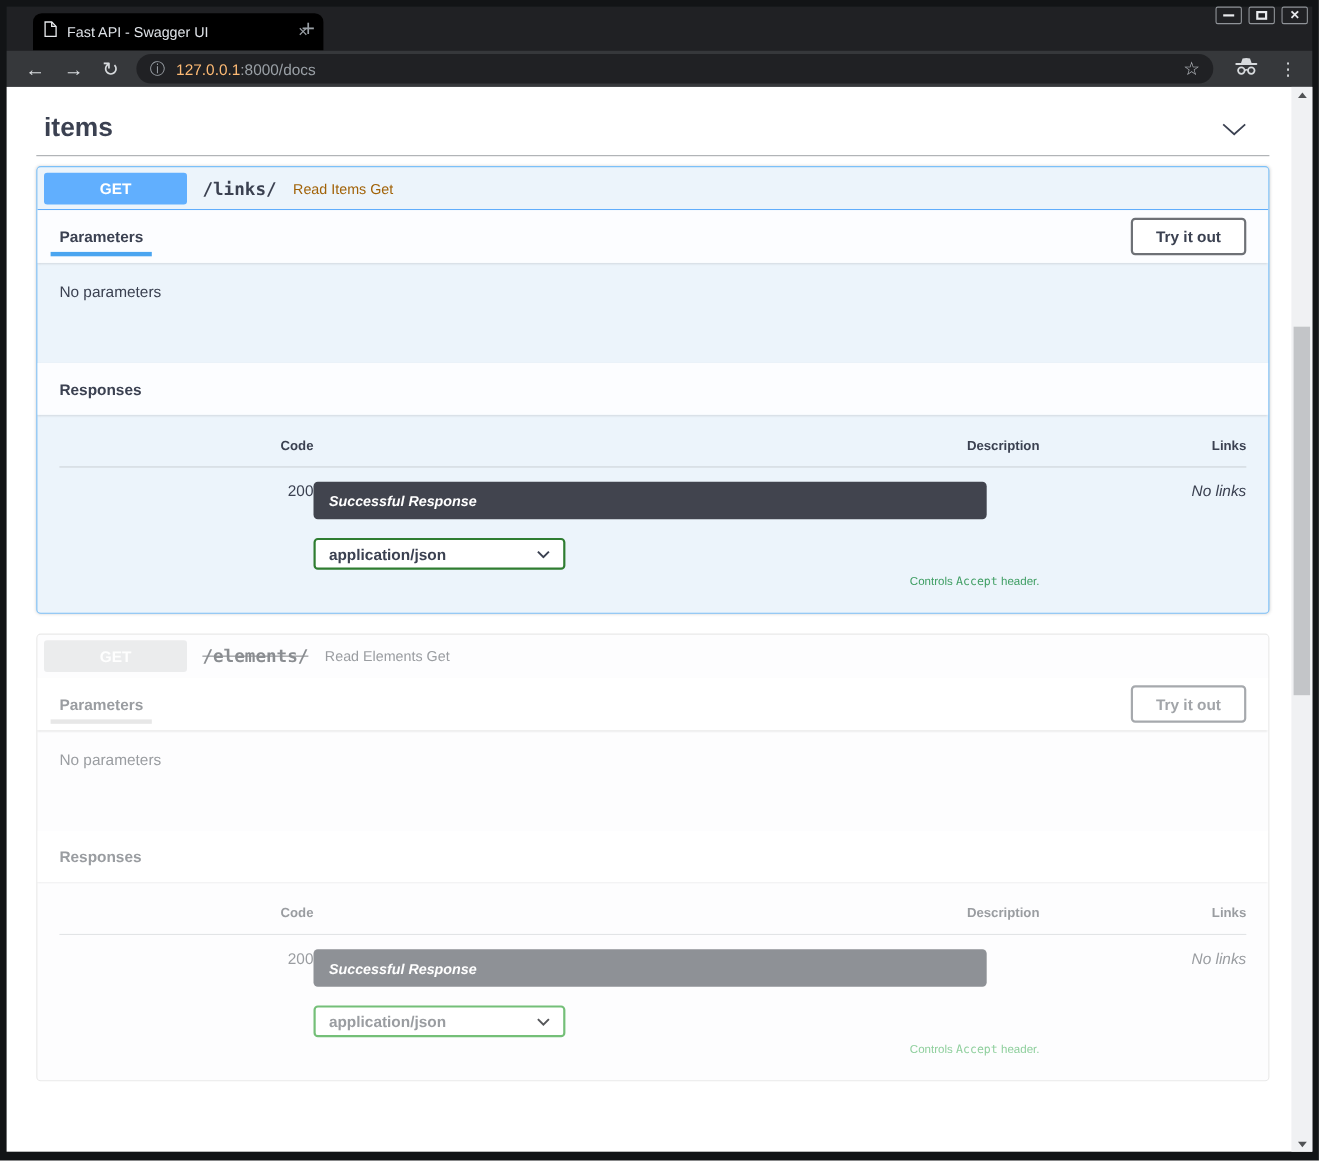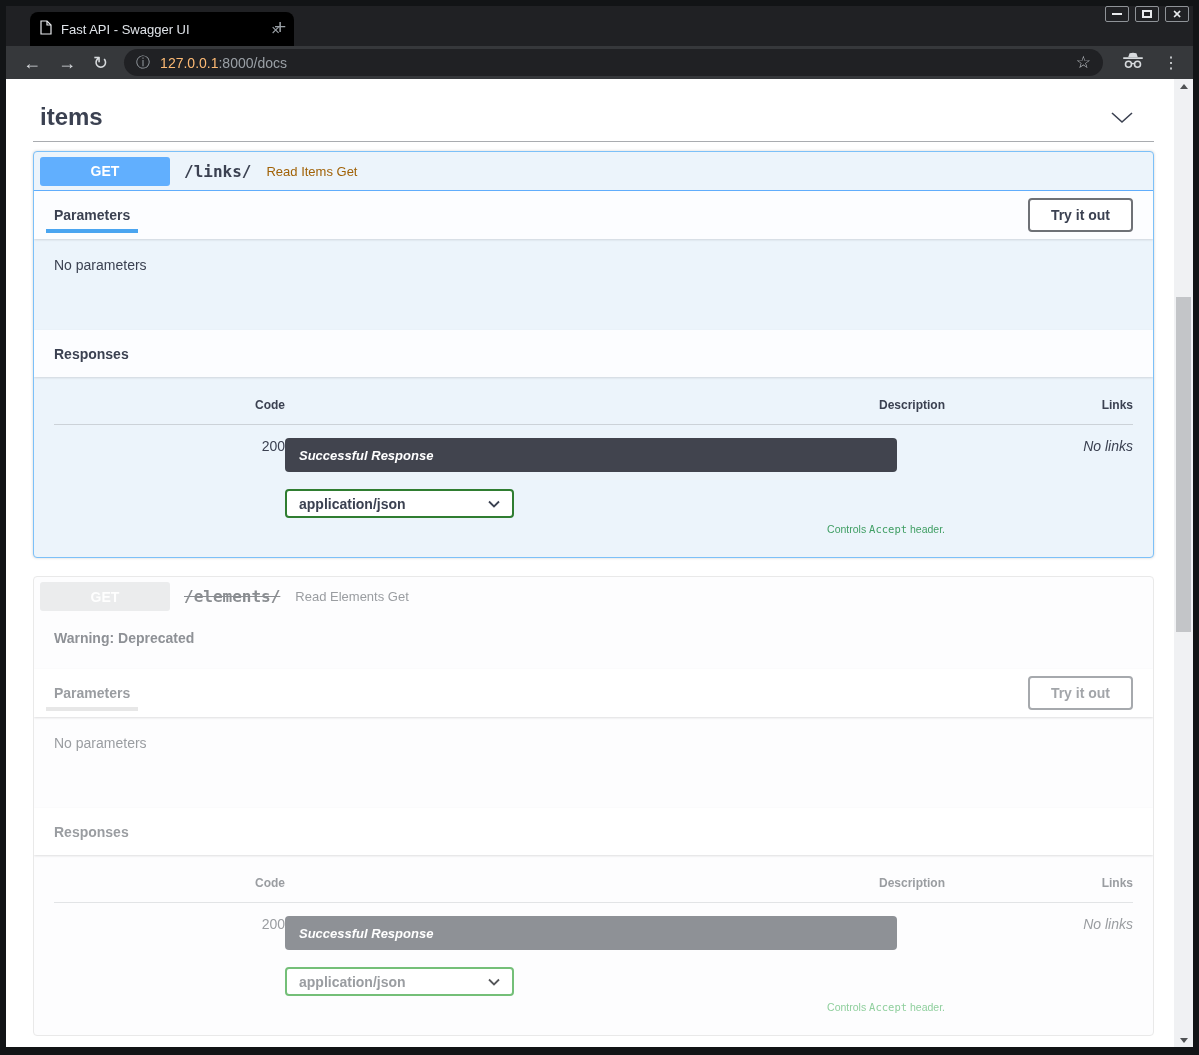--- a/index.html
+++ b/index.html
@@ -213,21 +213,20 @@
         </div>
       </div>
     </section>
 
     <section class="opblock deprecated">
       <div class="op-summary">
         <span class="method-badge">GET</span>
         <span class="op-path">/elements/</span>
         <span class="op-desc">Read Elements Get</span>
       </div>
-      <div class="warning-row">Warning: Deprecated</div>
       <div class="sec-header">
         <div class="tab-item">Parameters</div>
         <button class="try-btn">Try it out</button>
       </div>
       <div class="params-body">
         <span>No parameters</span>
       </div>
       <div class="sec-header resp-header">
         <span class="sec-title">Responses</span>
       </div>

